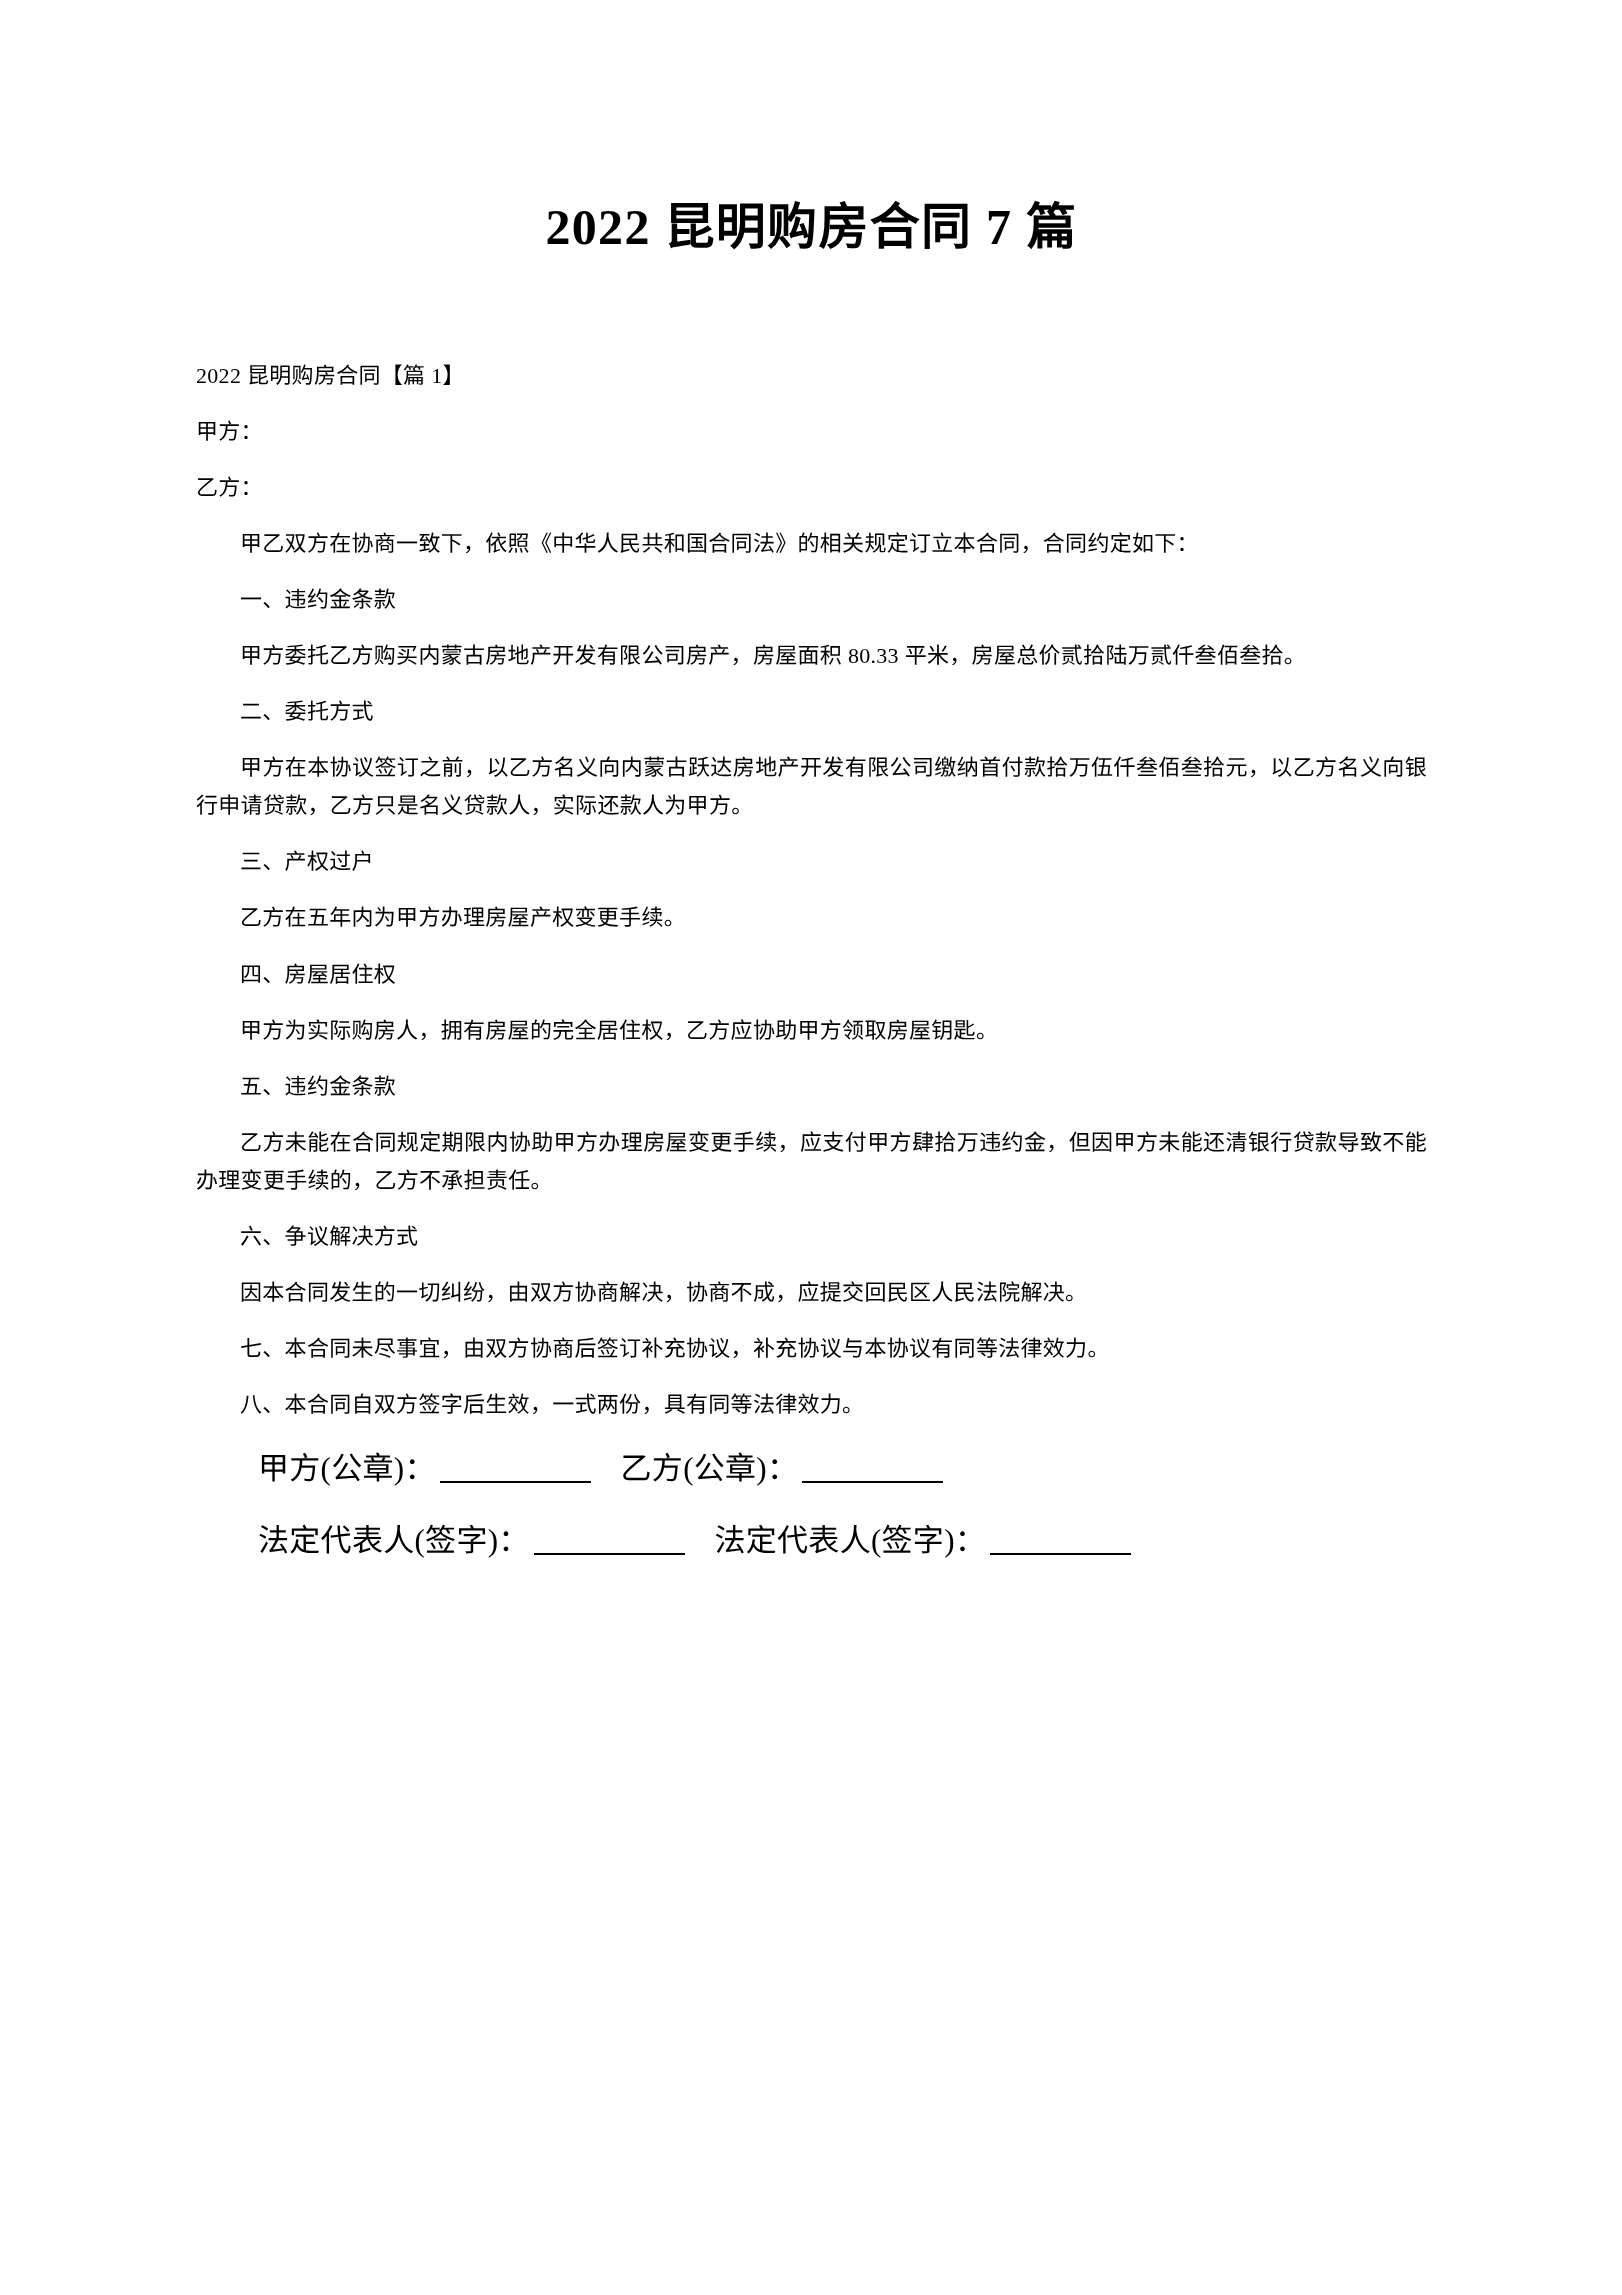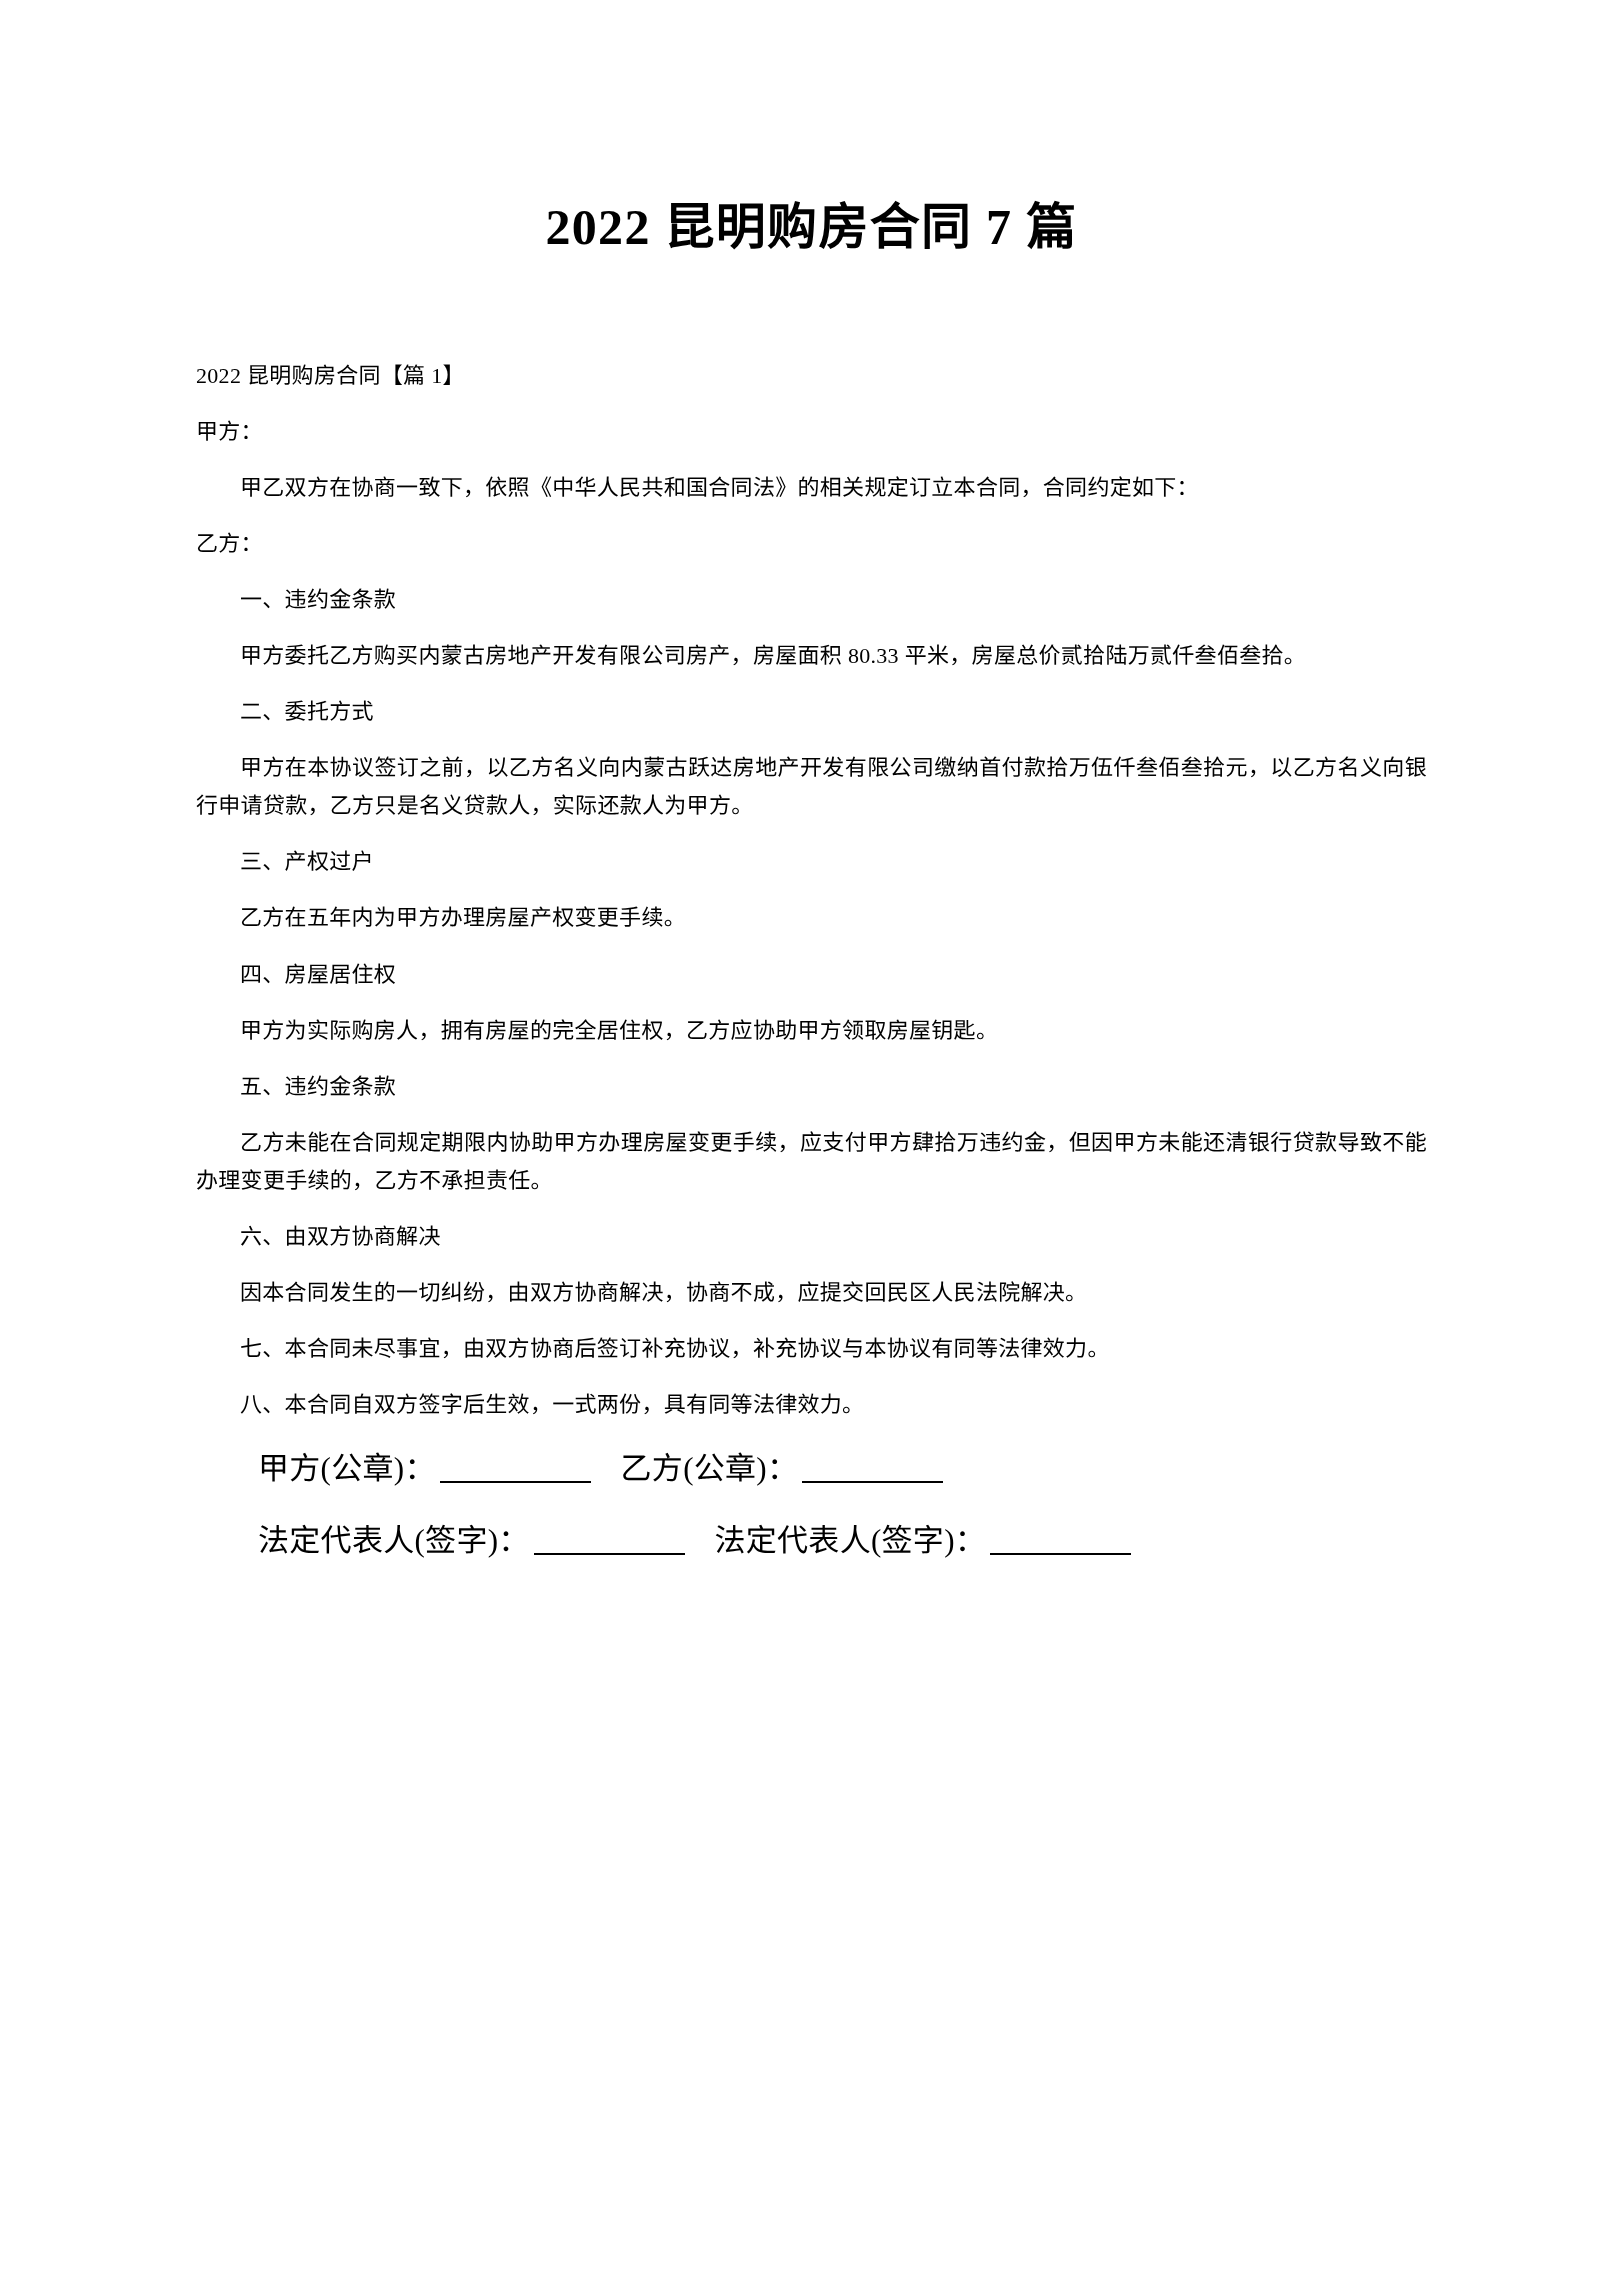--- a/index.html
+++ b/index.html
@@ -70,33 +70,33 @@
 <body>
 
 <div class="page">
 
   <h1 class="doc-title">2022 昆明购房合同 7 篇</h1>
 
   <div class="body-block">
 
     <p class="para noindent">2022 昆明购房合同【篇 1】</p>
     <p class="para noindent">甲方：</p>
+    <p class="para noindent">乙方：</p>
     <p class="para">甲乙双方在协商一致下，依照《中华人民共和国合同法》的相关规定订立本合同，合同约定如下：</p>
-    <p class="para noindent">乙方：</p>
     <p class="para">一、违约金条款</p>
     <p class="para">甲方委托乙方购买内蒙古房地产开发有限公司房产，房屋面积 80.33 平米，房屋总价贰拾陆万贰仟叁佰叁拾。</p>
     <p class="para">二、委托方式</p>
     <p class="para">甲方在本协议签订之前，以乙方名义向内蒙古跃达房地产开发有限公司缴纳首付款拾万伍仟叁佰叁拾元，以乙方名义向银行申请贷款，乙方只是名义贷款人，实际还款人为甲方。</p>
     <p class="para">三、产权过户</p>
     <p class="para">乙方在五年内为甲方办理房屋产权变更手续。</p>
     <p class="para">四、房屋居住权</p>
     <p class="para">甲方为实际购房人，拥有房屋的完全居住权，乙方应协助甲方领取房屋钥匙。</p>
     <p class="para">五、违约金条款</p>
     <p class="para">乙方未能在合同规定期限内协助甲方办理房屋变更手续，应支付甲方肆拾万违约金，但因甲方未能还清银行贷款导致不能办理变更手续的，乙方不承担责任。</p>
-    <p class="para">六、由双方协商解决</p>
+    <p class="para">六、争议解决方式</p>
     <p class="para">因本合同发生的一切纠纷，由双方协商解决，协商不成，应提交回民区人民法院解决。</p>
     <p class="para">七、本合同未尽事宜，由双方协商后签订补充协议，补充协议与本协议有同等法律效力。</p>
     <p class="para">八、本合同自双方签字后生效，一式两份，具有同等法律效力。</p>
 
     <div class="sig-row">
       <span>甲方(公章)：</span><span class="sig-line"></span><span class="gap-wide"></span><span>乙方(公章)：</span><span class="sig-line short"></span>
     </div>
 
     <div class="sig-row">
       <span>法定代表人(签字)：</span><span class="sig-line"></span><span class="gap-wide"></span><span>法定代表人(签字)：</span><span class="sig-line short"></span>

